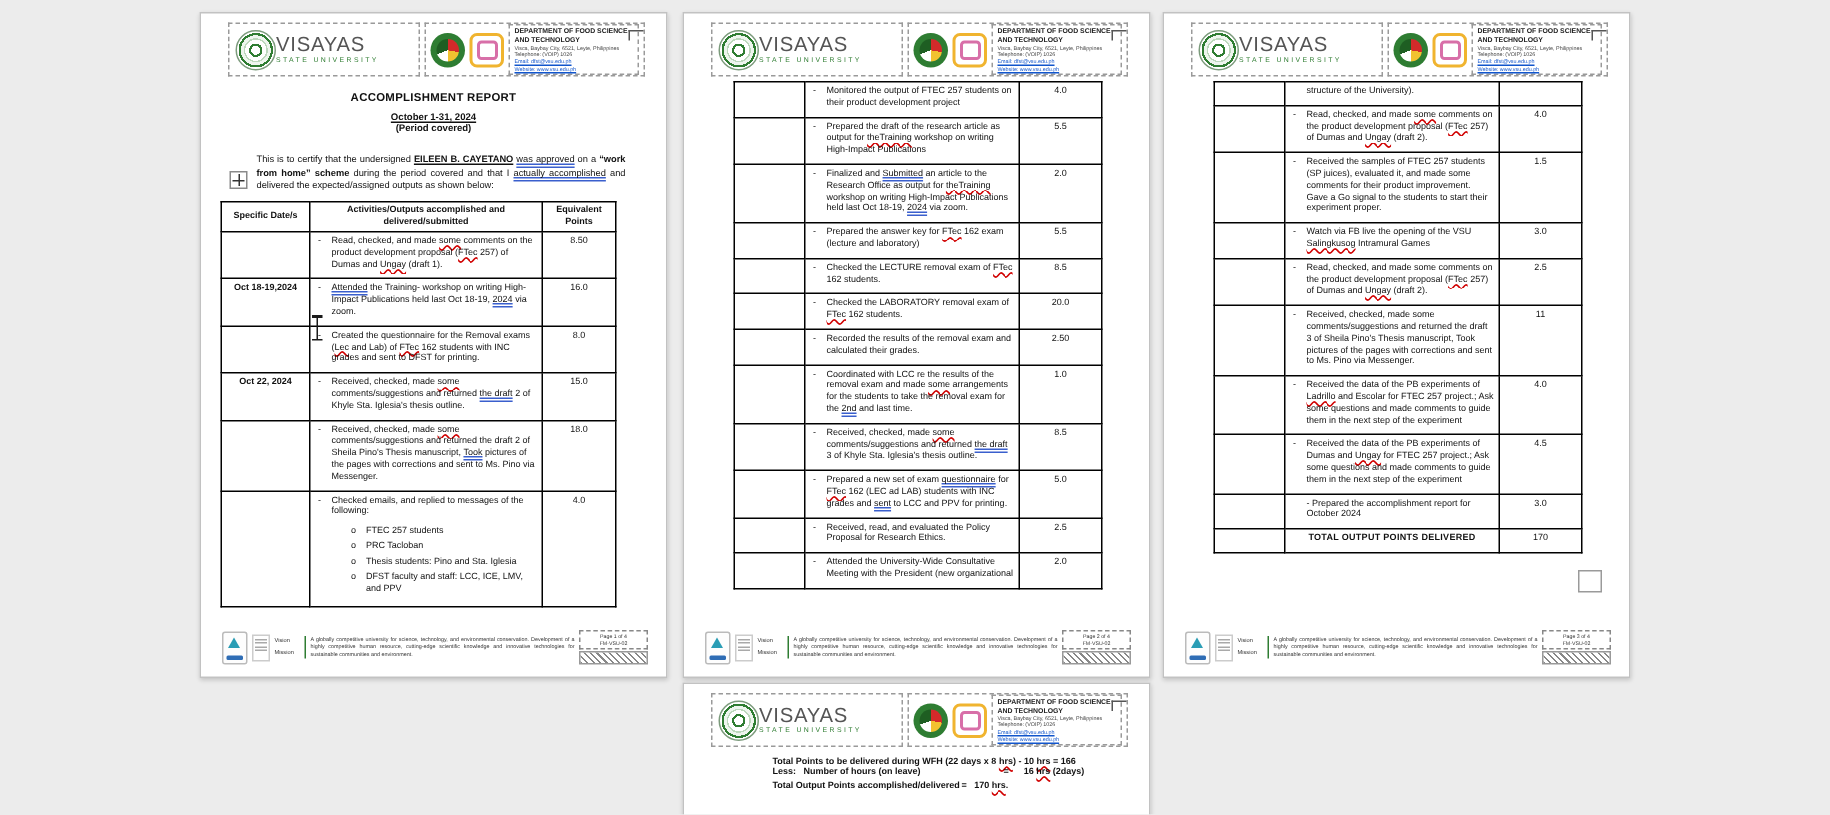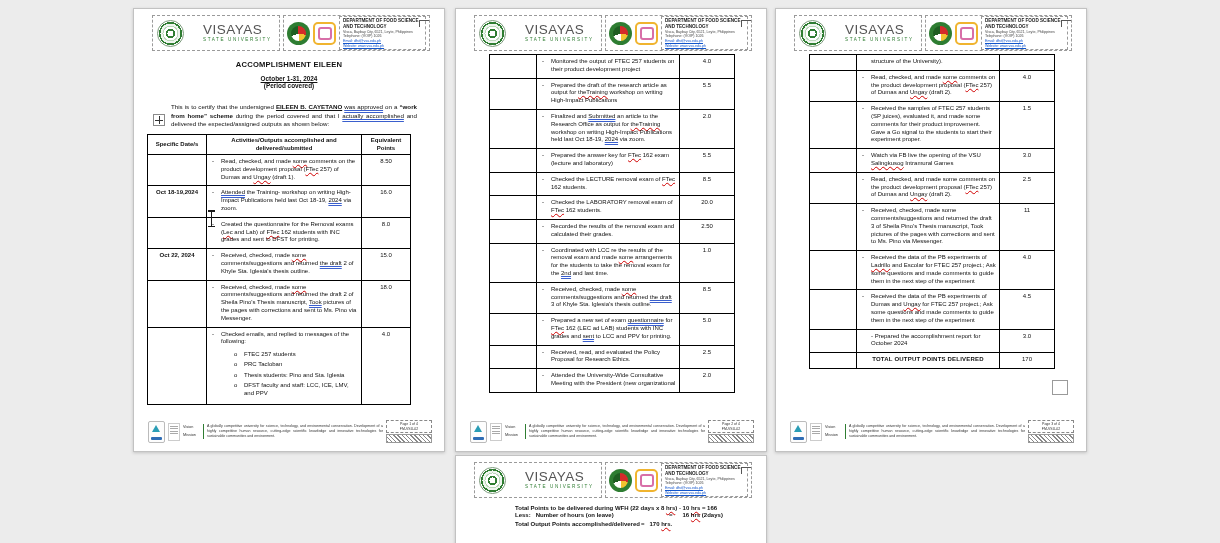--- a/index.html
+++ b/index.html
@@ -4,21 +4,21 @@
 <style>
   html,body{margin:0;padding:0;background:#ececec;font-family:"Liberation Sans",sans-serif;}
   .canvas{position:relative;width:1220px;height:543px;background:#ececec;overflow:hidden;}
   .page{position:absolute;width:310px;height:442px;background:#fff;border:1px solid #c2c2c2;box-shadow:0 1px 3px rgba(0,0,0,.18);overflow:hidden;}
   #p1{left:133px;top:8px;} #p2{left:455px;top:8px;} #p3{left:775px;top:8px;}
   #p4{left:455px;top:455px;height:88px;}
 
   
   .hdr{display:flex;gap:3px;margin:6px 14px 0 18px;height:36px;}
   .hbox{border:1px dashed #9a9a9a;display:flex;align-items:center;box-sizing:border-box;}
-  .b1{flex:0 0 128px;padding:2px 4px;gap:19px;}
+  .b1{flex:0 0 128px;padding:2px 4px;gap:0;}
   .seal{width:25px;height:25px;border-radius:50%;flex:0 0 25px;border:1px solid #7c9b7c;
     background:radial-gradient(circle,#fff 0 3px,#2f7d32 3px 4.5px,#fff 4.5px 7px,#bcd8bc 7px 8px,#eef5ee 8px 10px,#2f7d32 10px 11.5px,#fff 11.5px);}
   .wm{line-height:1;}
   .wm1{font-size:13.5px;color:#555;letter-spacing:.5px;}
   .wm2{font-size:4.6px;color:#2f7d32;letter-spacing:1.6px;margin-top:1px;}
   .b2{flex:1;padding:2px 3px;gap:3px;position:relative;}
   .logo2{width:23px;height:23px;border-radius:50%;background:#2e7d32;flex:0 0 23px;display:flex;align-items:center;justify-content:center;}
   .l2i{width:15px;height:15px;border-radius:50%;background:conic-gradient(#d42a2a 0 100deg,#f2c230 100deg 180deg,#ffffff 180deg 250deg,#1e5e22 250deg 360deg);}
   .logo3{width:19px;height:19px;border-radius:5px;background:#fff;border:2px solid #f0b42f;flex:0 0 19px;display:flex;align-items:center;justify-content:center;}
   .l3i{width:10px;height:9px;border:2px solid #d86fa8;border-radius:3px;}
@@ -119,21 +119,21 @@
         <div class="dline">Visca, Baybay City, 6521, Leyte, Philippines</div>
         <div class="dline">Telephone: (VOIP) 1026</div>
         <div class="dline blue">Email: dfst@vsu.edu.ph</div>
         <div class="dline blue">Website: www.vsu.edu.ph</div>
       </div>
       <div class="crop"></div>
     </div>
   </div>
 </div>
     <div class="title-block">
-      <div class="rpt-title">ACCOMPLISHMENT EILEEN</div>
+      <div class="rpt-title">ACCOMPLISHMENT REPORT</div>
       <div class="rpt-period">October 1-31, 2024</div>
       <div class="rpt-period-label">(Period covered)</div>
     </div>
     <p class="cert">This is to certify that the undersigned <span class="f-bu">EILEEN B. CAYETANO</span> <span class="f-g">was approved</span> on a <span class="f-b">“work from home” scheme</span> during the period covered and that I <span class="f-g">actually accomplished</span> and delivered the expected/assigned outputs as shown below:</p>
     <div class="mh">
         <span class="h"></span>
         <span class="v"></span>
       </div>
     <table class="acc p1t">
         <thead>

